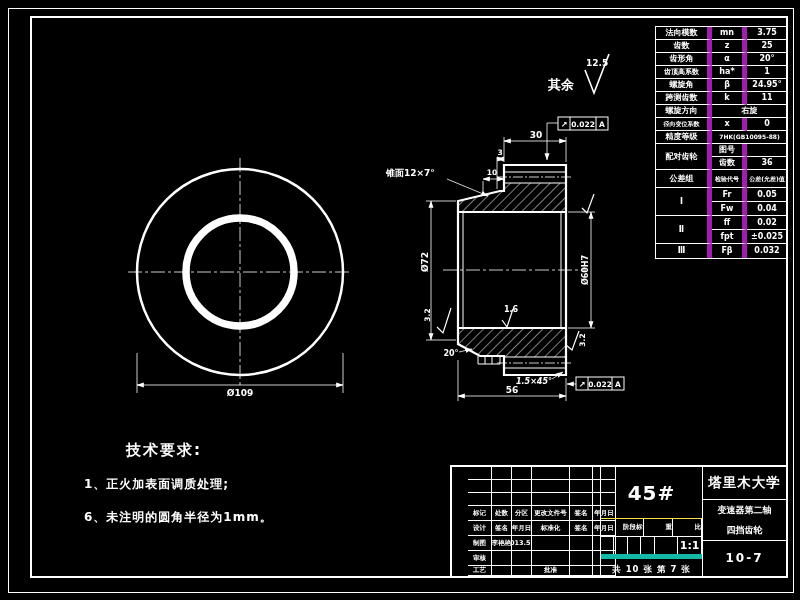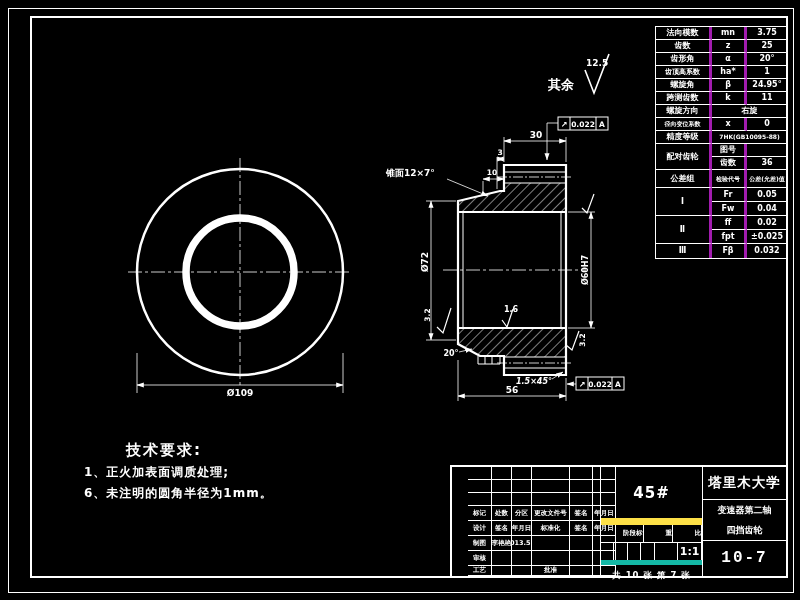--- a/index.html
+++ b/index.html
@@ -8,53 +8,53 @@
   .frame{position:absolute;box-sizing:border-box;}
   #outer-frame{left:8px;top:8px;width:786px;height:585px;border:1px solid #fff;}
   #inner-frame{left:30px;top:16px;width:758px;height:562px;border:2.5px solid #fff;}
 
   
   #ptable{position:absolute;left:655px;top:26px;width:133px;box-sizing:border-box;
           border:1.5px solid #fff;display:grid;
           grid-template-columns:56px 35px 1fr;
           grid-template-rows:repeat(11,13px) 18px repeat(5,14px);
           font-weight:bold;font-size:8px;line-height:1;}
-  .pc{box-sizing:border-box;border-right:3px solid #a21caf;border-bottom:1px solid #fff;
+  .pc{box-sizing:border-box;border-right:5px solid #a21caf;border-bottom:1px solid #fff;
       display:flex;align-items:center;justify-content:center;overflow:hidden;white-space:nowrap;}
   .pc.nr{border-right:none}.pc.nb{border-bottom:none}
   .pc.sp2{grid-column:span 2}.pc.rs2{grid-row:span 2}
   .f7{font-size:7px}.f6{font-size:6px}
 
   
   #tblock{position:absolute;left:450px;top:465px;width:338px;height:113px;box-sizing:border-box;
           border:2px solid #fff;font-weight:bold;}
   #tb-left{position:absolute;left:0;top:0;width:148px;height:109px;display:grid;
            grid-template-columns:24px 20px 20px 38px 23px 1fr;
            grid-template-rows:13px 13px 13px 15px 15px 15px 15px 1fr;font-size:6.5px;padding-left:16px;}
   .tc{box-sizing:border-box;border-right:1px solid #fff;border-bottom:1px solid #fff;
       display:flex;align-items:center;justify-content:center;overflow:hidden;white-space:nowrap;}
   #tb-mid{position:absolute;left:148px;top:0;width:102px;height:109px;box-sizing:border-box;
           border-left:1.5px solid #fff;}
   #tb-right{position:absolute;left:250px;top:0;width:84px;height:109px;box-sizing:border-box;
             border-left:1.5px solid #fff;}
   .cen{display:flex;align-items:center;justify-content:center;text-align:center;}
-  #tb-material{height:51px;border-bottom:7px solid #fde047;font-size:15px;letter-spacing:1px;}
+  #tb-material{height:51px;border-bottom:1px solid #fde047;font-size:20px;letter-spacing:1px;}
   #tb-hdr{height:17px;border-bottom:1px solid #fff;display:flex;font-size:6.5px;}
   #tb-hdr .tc{border-bottom:none;height:100%;padding-left:28px;}
   #tb-boxes{height:17px;border-bottom:5px solid #14b8a6;display:flex;}
   #tb-boxes .tc{border-bottom:none;height:100%;}
   #tb-sheet{height:21px;font-size:8.5px;letter-spacing:1px;}
   #tb-uni{height:32px;border-bottom:1px solid #fff;font-size:13.5px;letter-spacing:1px;}
   #tb-pname{height:40px;border-bottom:1px solid #fff;font-size:9px;line-height:12px;flex-direction:column;gap:8px;}
-  #tb-dno{height:34px;font-size:16px;letter-spacing:2px;font-family:Liberation Mono, monospace;}
+  #tb-dno{height:34px;font-size:12px;letter-spacing:2px;}
 
   
   #techreq{position:absolute;left:84px;top:441px;width:260px;font-weight:bold;}
   #techreq .tr-title{margin-left:42px;font-size:15px;letter-spacing:2px;}
-  #techreq .tr-item{font-size:12px;margin-top:4px;letter-spacing:1px;}
+  #techreq .tr-item{font-size:12px;margin-top:16px;letter-spacing:1px;}
 
   svg{position:absolute;left:0;top:0;}
   svg text{fill:#fff;font-family:"DejaVu Sans",sans-serif;font-weight:bold;}
 </style>
 </head>
 <body>
 
 <div id="stage">
   <div id="outer-frame" class="frame"></div>
   <div id="inner-frame" class="frame"></div>

